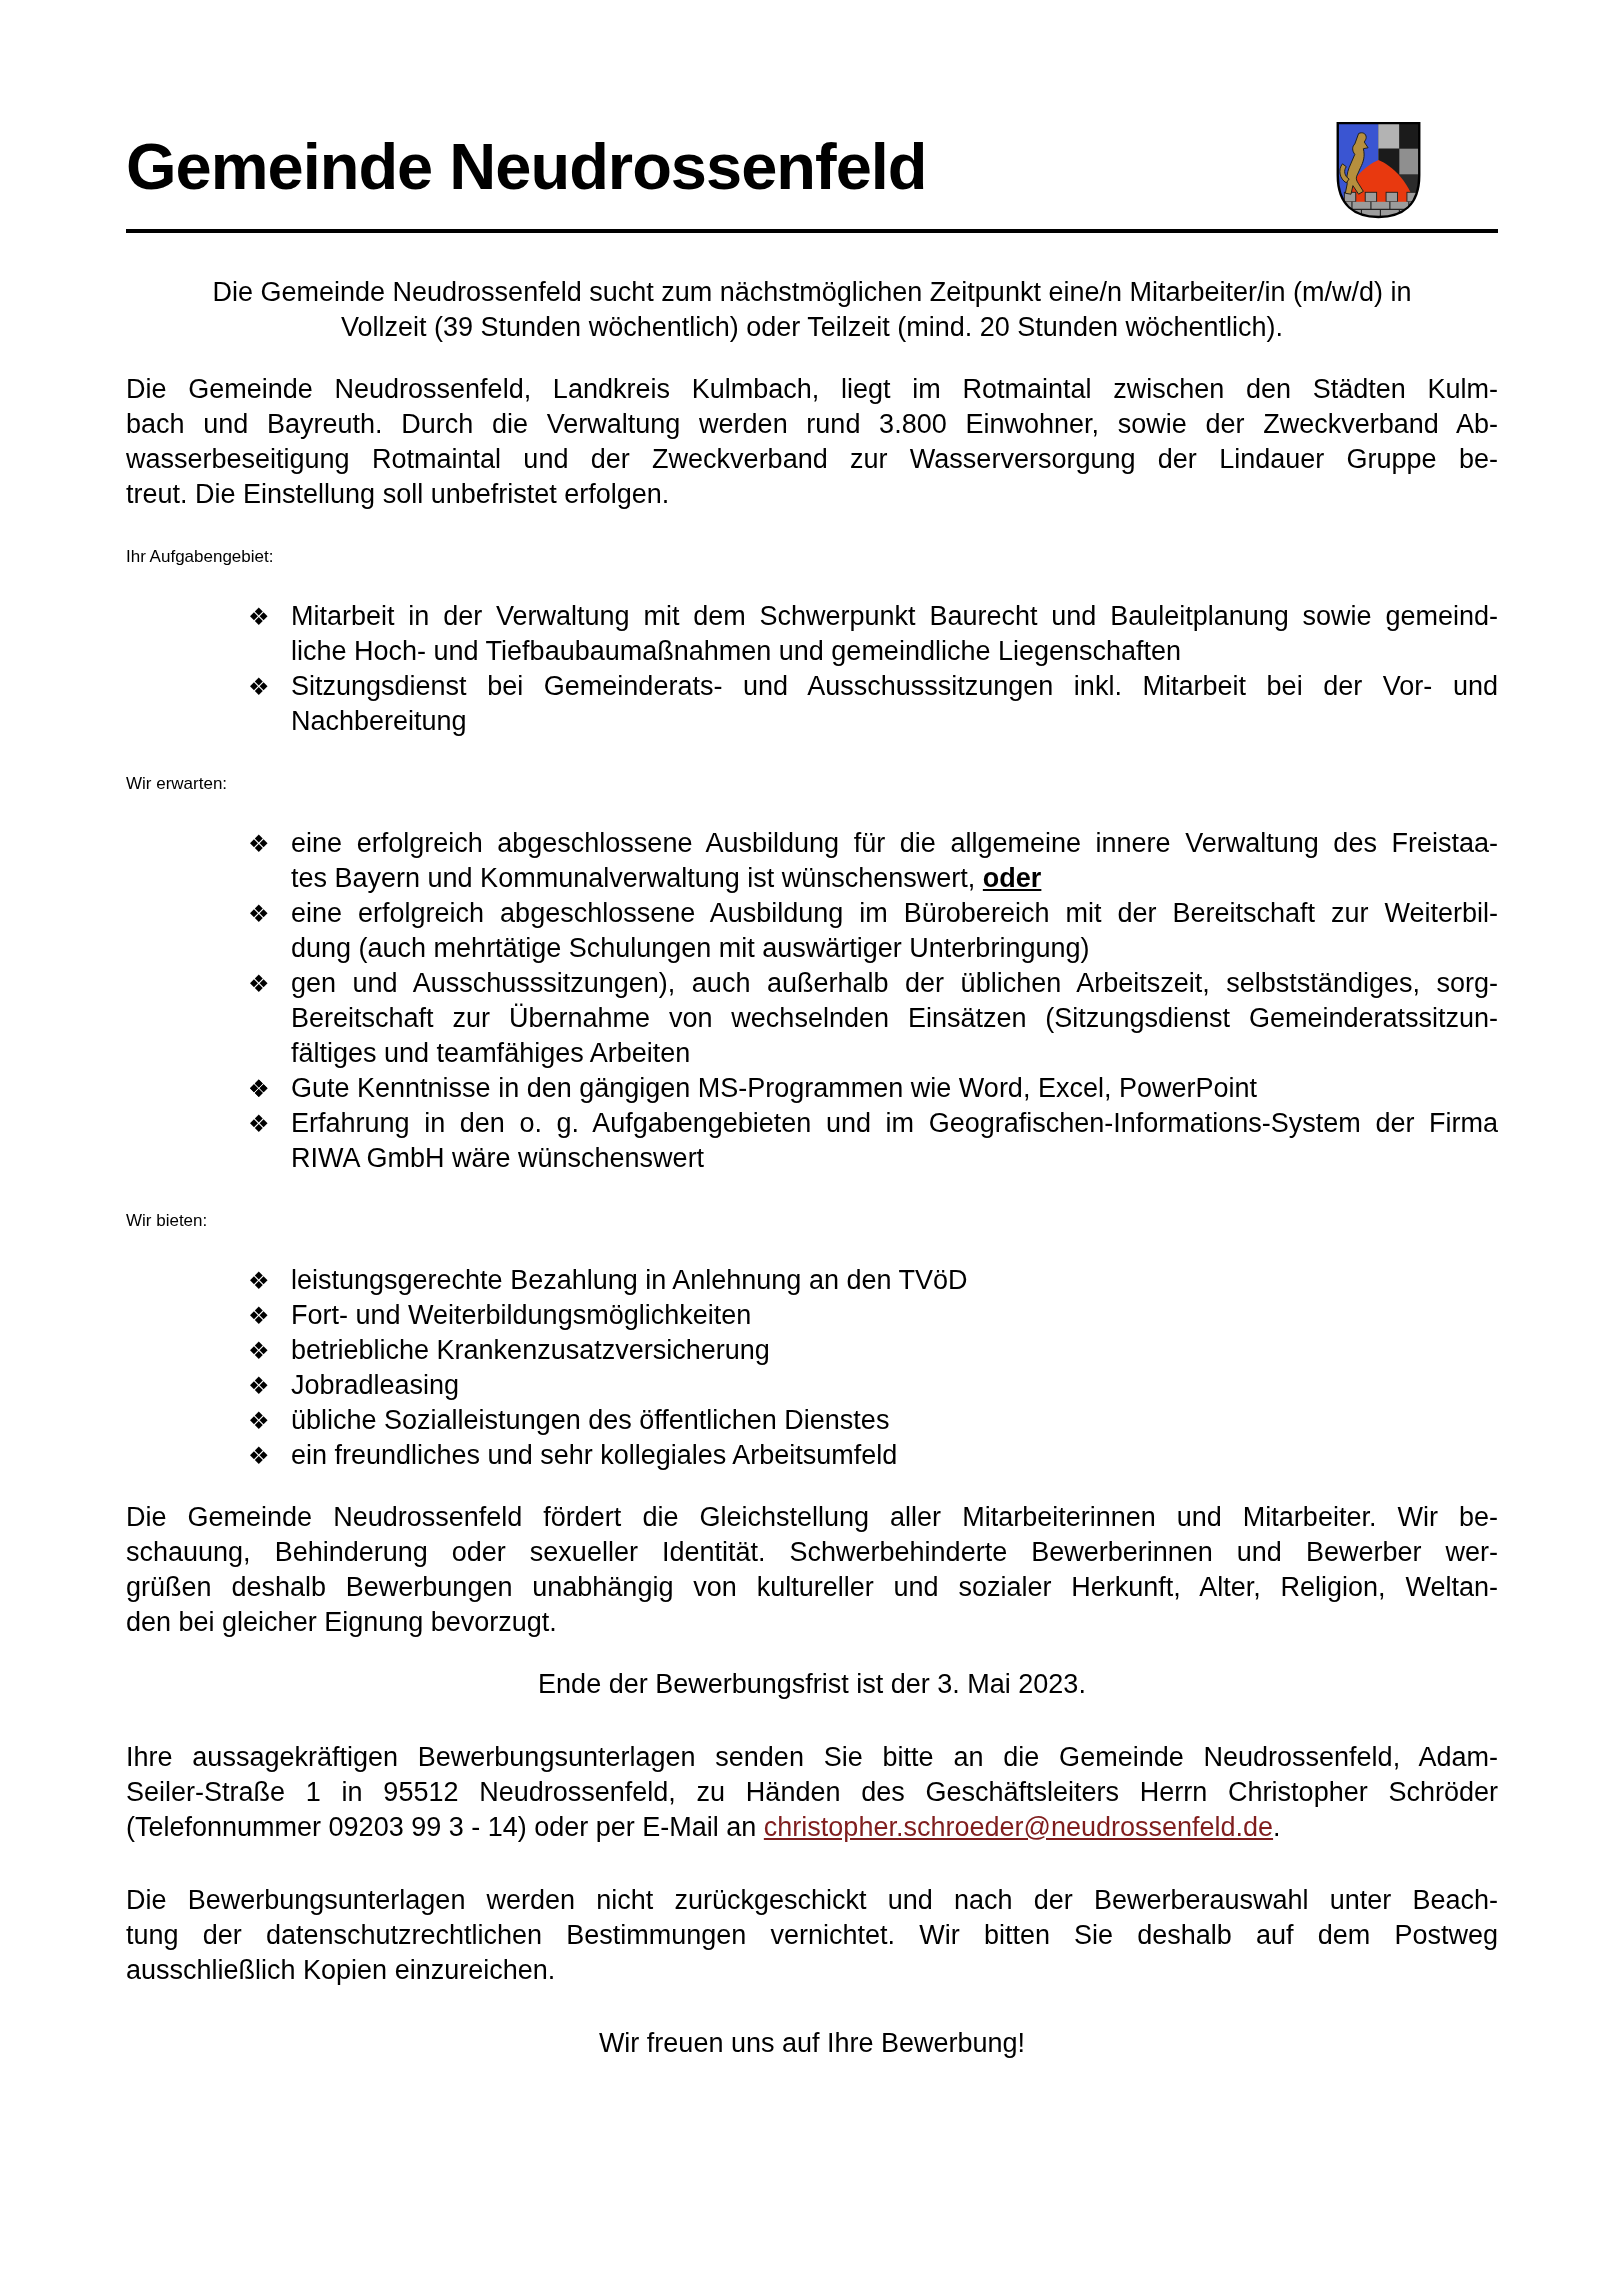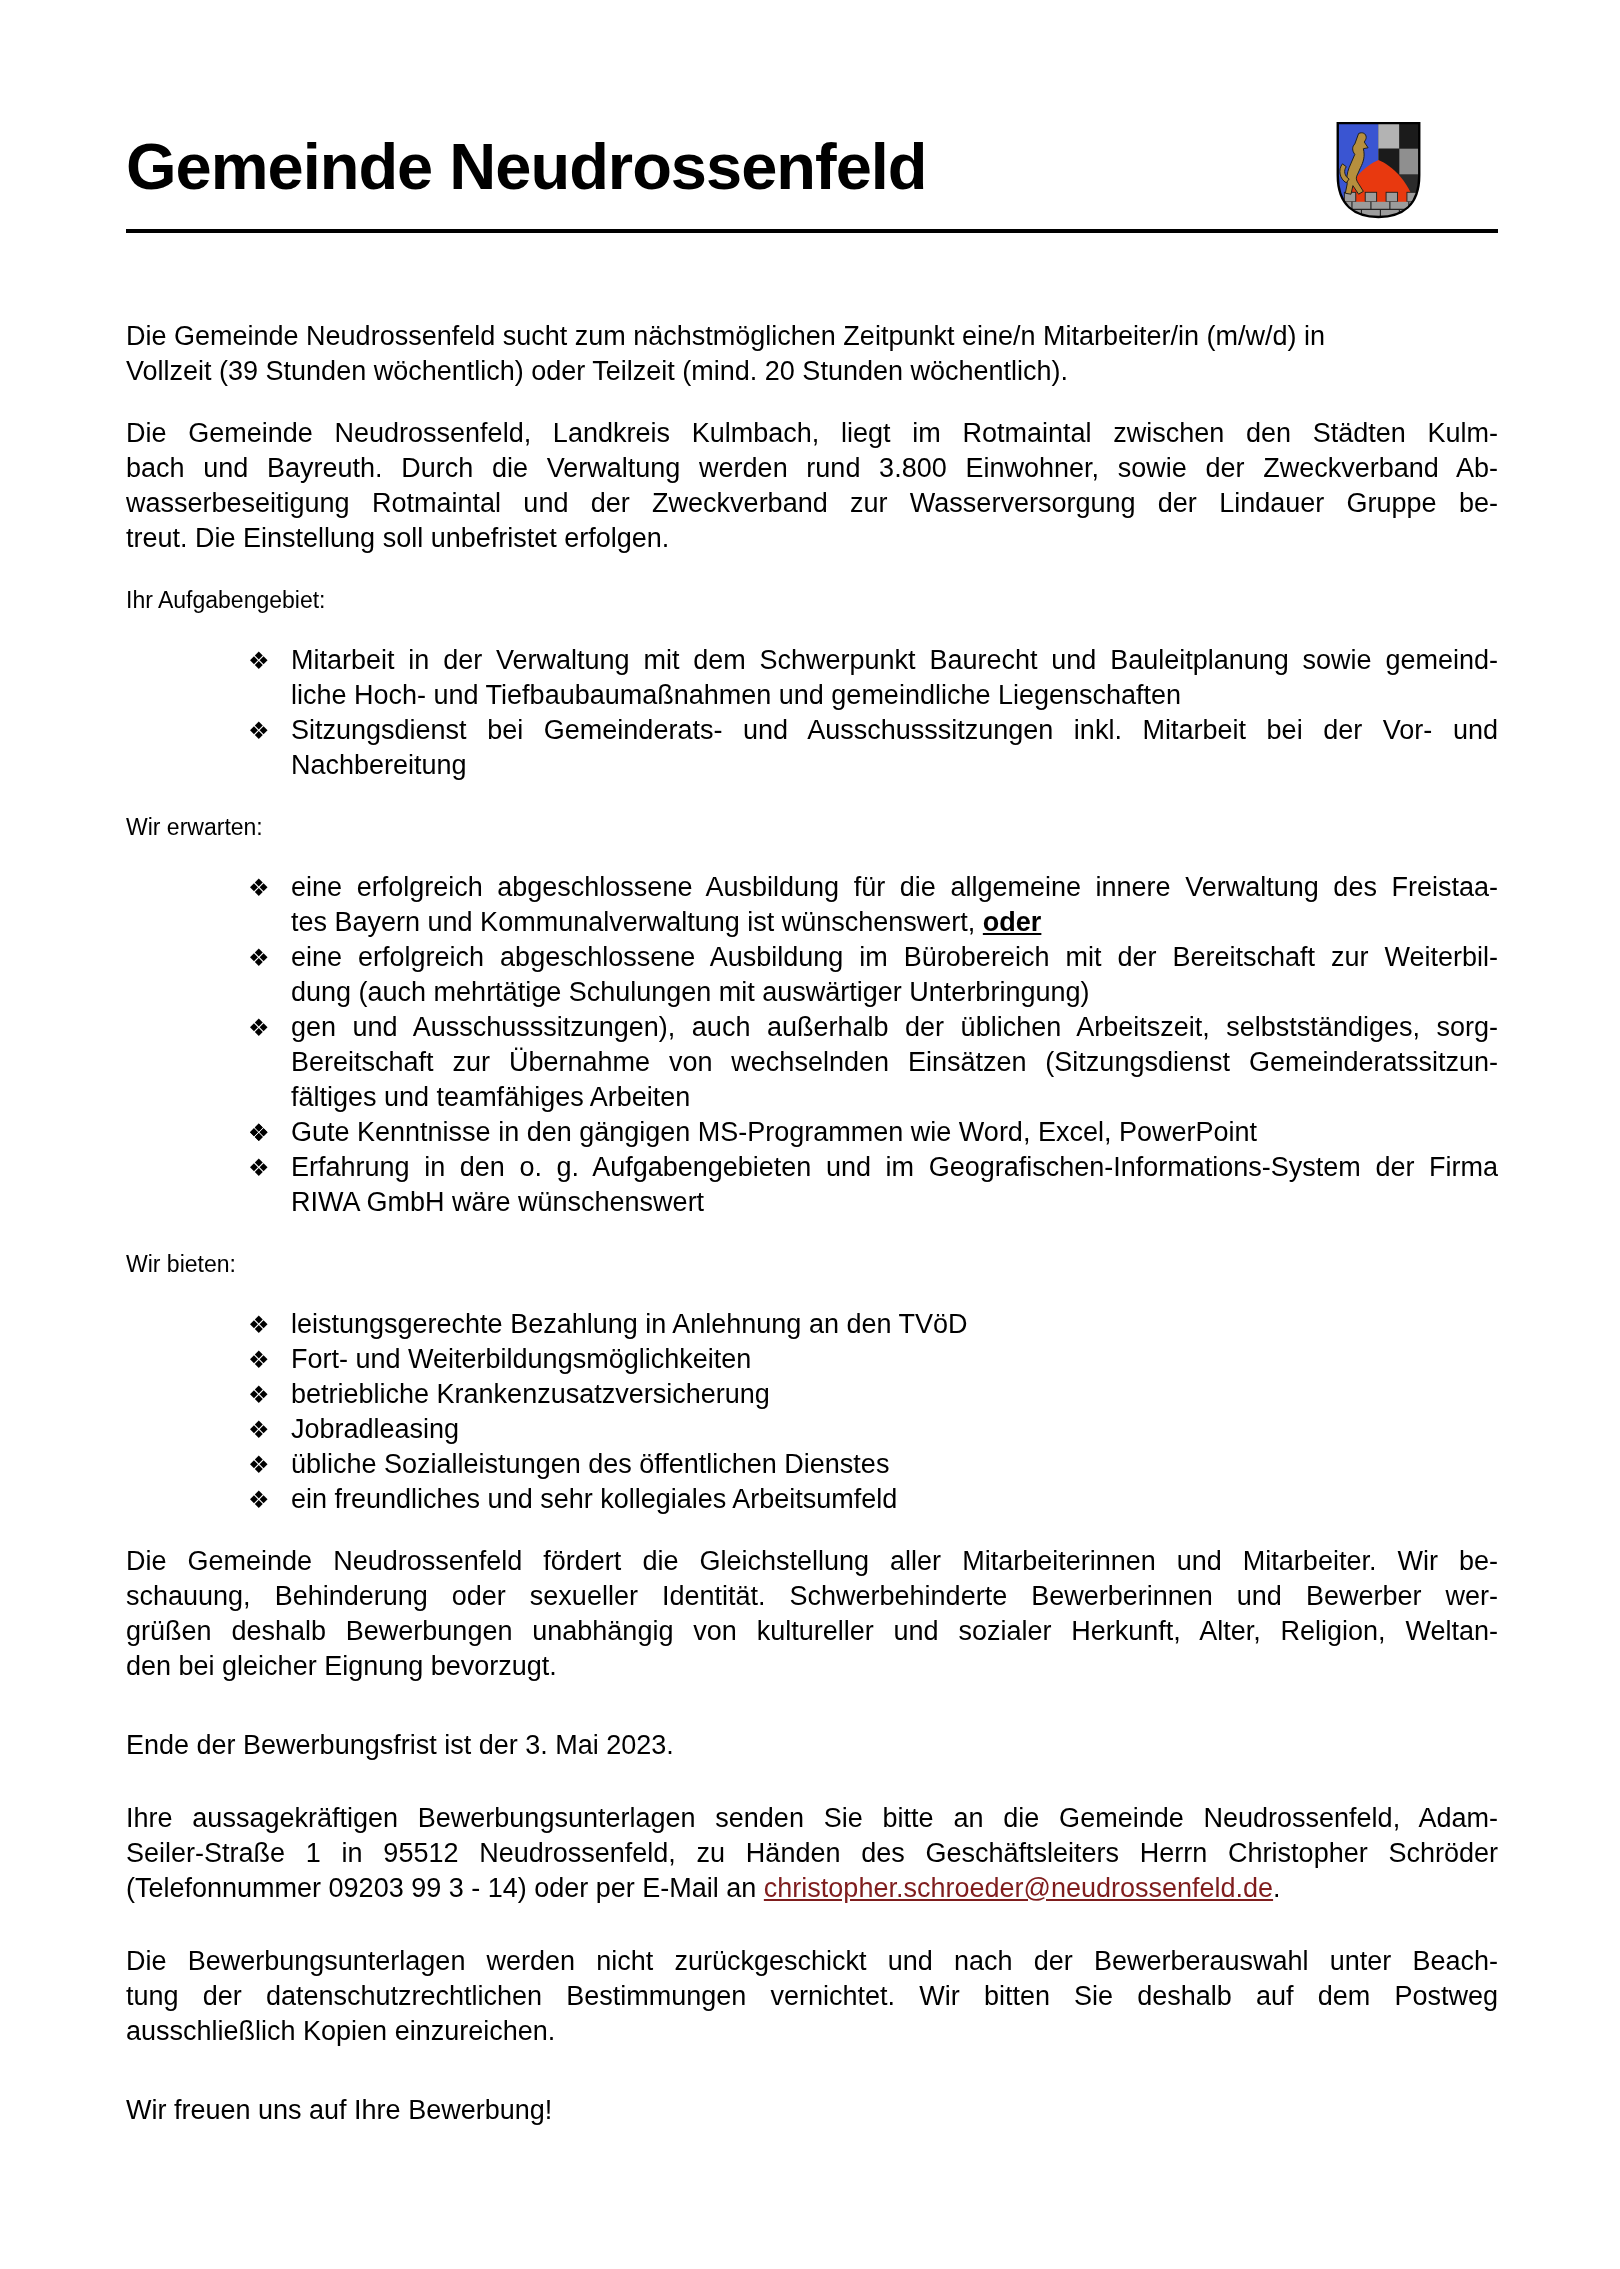--- a/index.html
+++ b/index.html
@@ -26,25 +26,25 @@
     font-size: 65px;
     line-height: 1;
     font-weight: bold;
     letter-spacing: -1px;
   }
   .crest { position: absolute; left: 1207px; top: 110px; width: 91px; height: 101px; }
 
   main { padding-top: 42px; font-size: 27px; line-height: 35px; }
 
   .block { margin: 0 0 27px 0; }
-  .center { text-align: left; white-space: pre-line; margin-top: 44px; }
+  .center { text-align: center; white-space: pre-line; }
   .jline { text-align: justify; text-align-last: justify; }
 
   h2.sec {
-    font-size: 23px; line-height: 35px;
+    font-size: 17px; line-height: 35px;
     font-weight: normal; margin: 0 0 25px 0;
   }
   ul.blist { list-style: none; margin: 0 0 27px 0; padding: 0; }
   ul.blist li { position: relative; padding-left: 165px; }
   .marker {
     position: absolute; left: 122px; top: 1px;
     font-size: 24px; line-height: 35px;
     font-family: "DejaVu Sans", sans-serif;
   }
   .emph { font-weight: bold; text-decoration: underline; }

